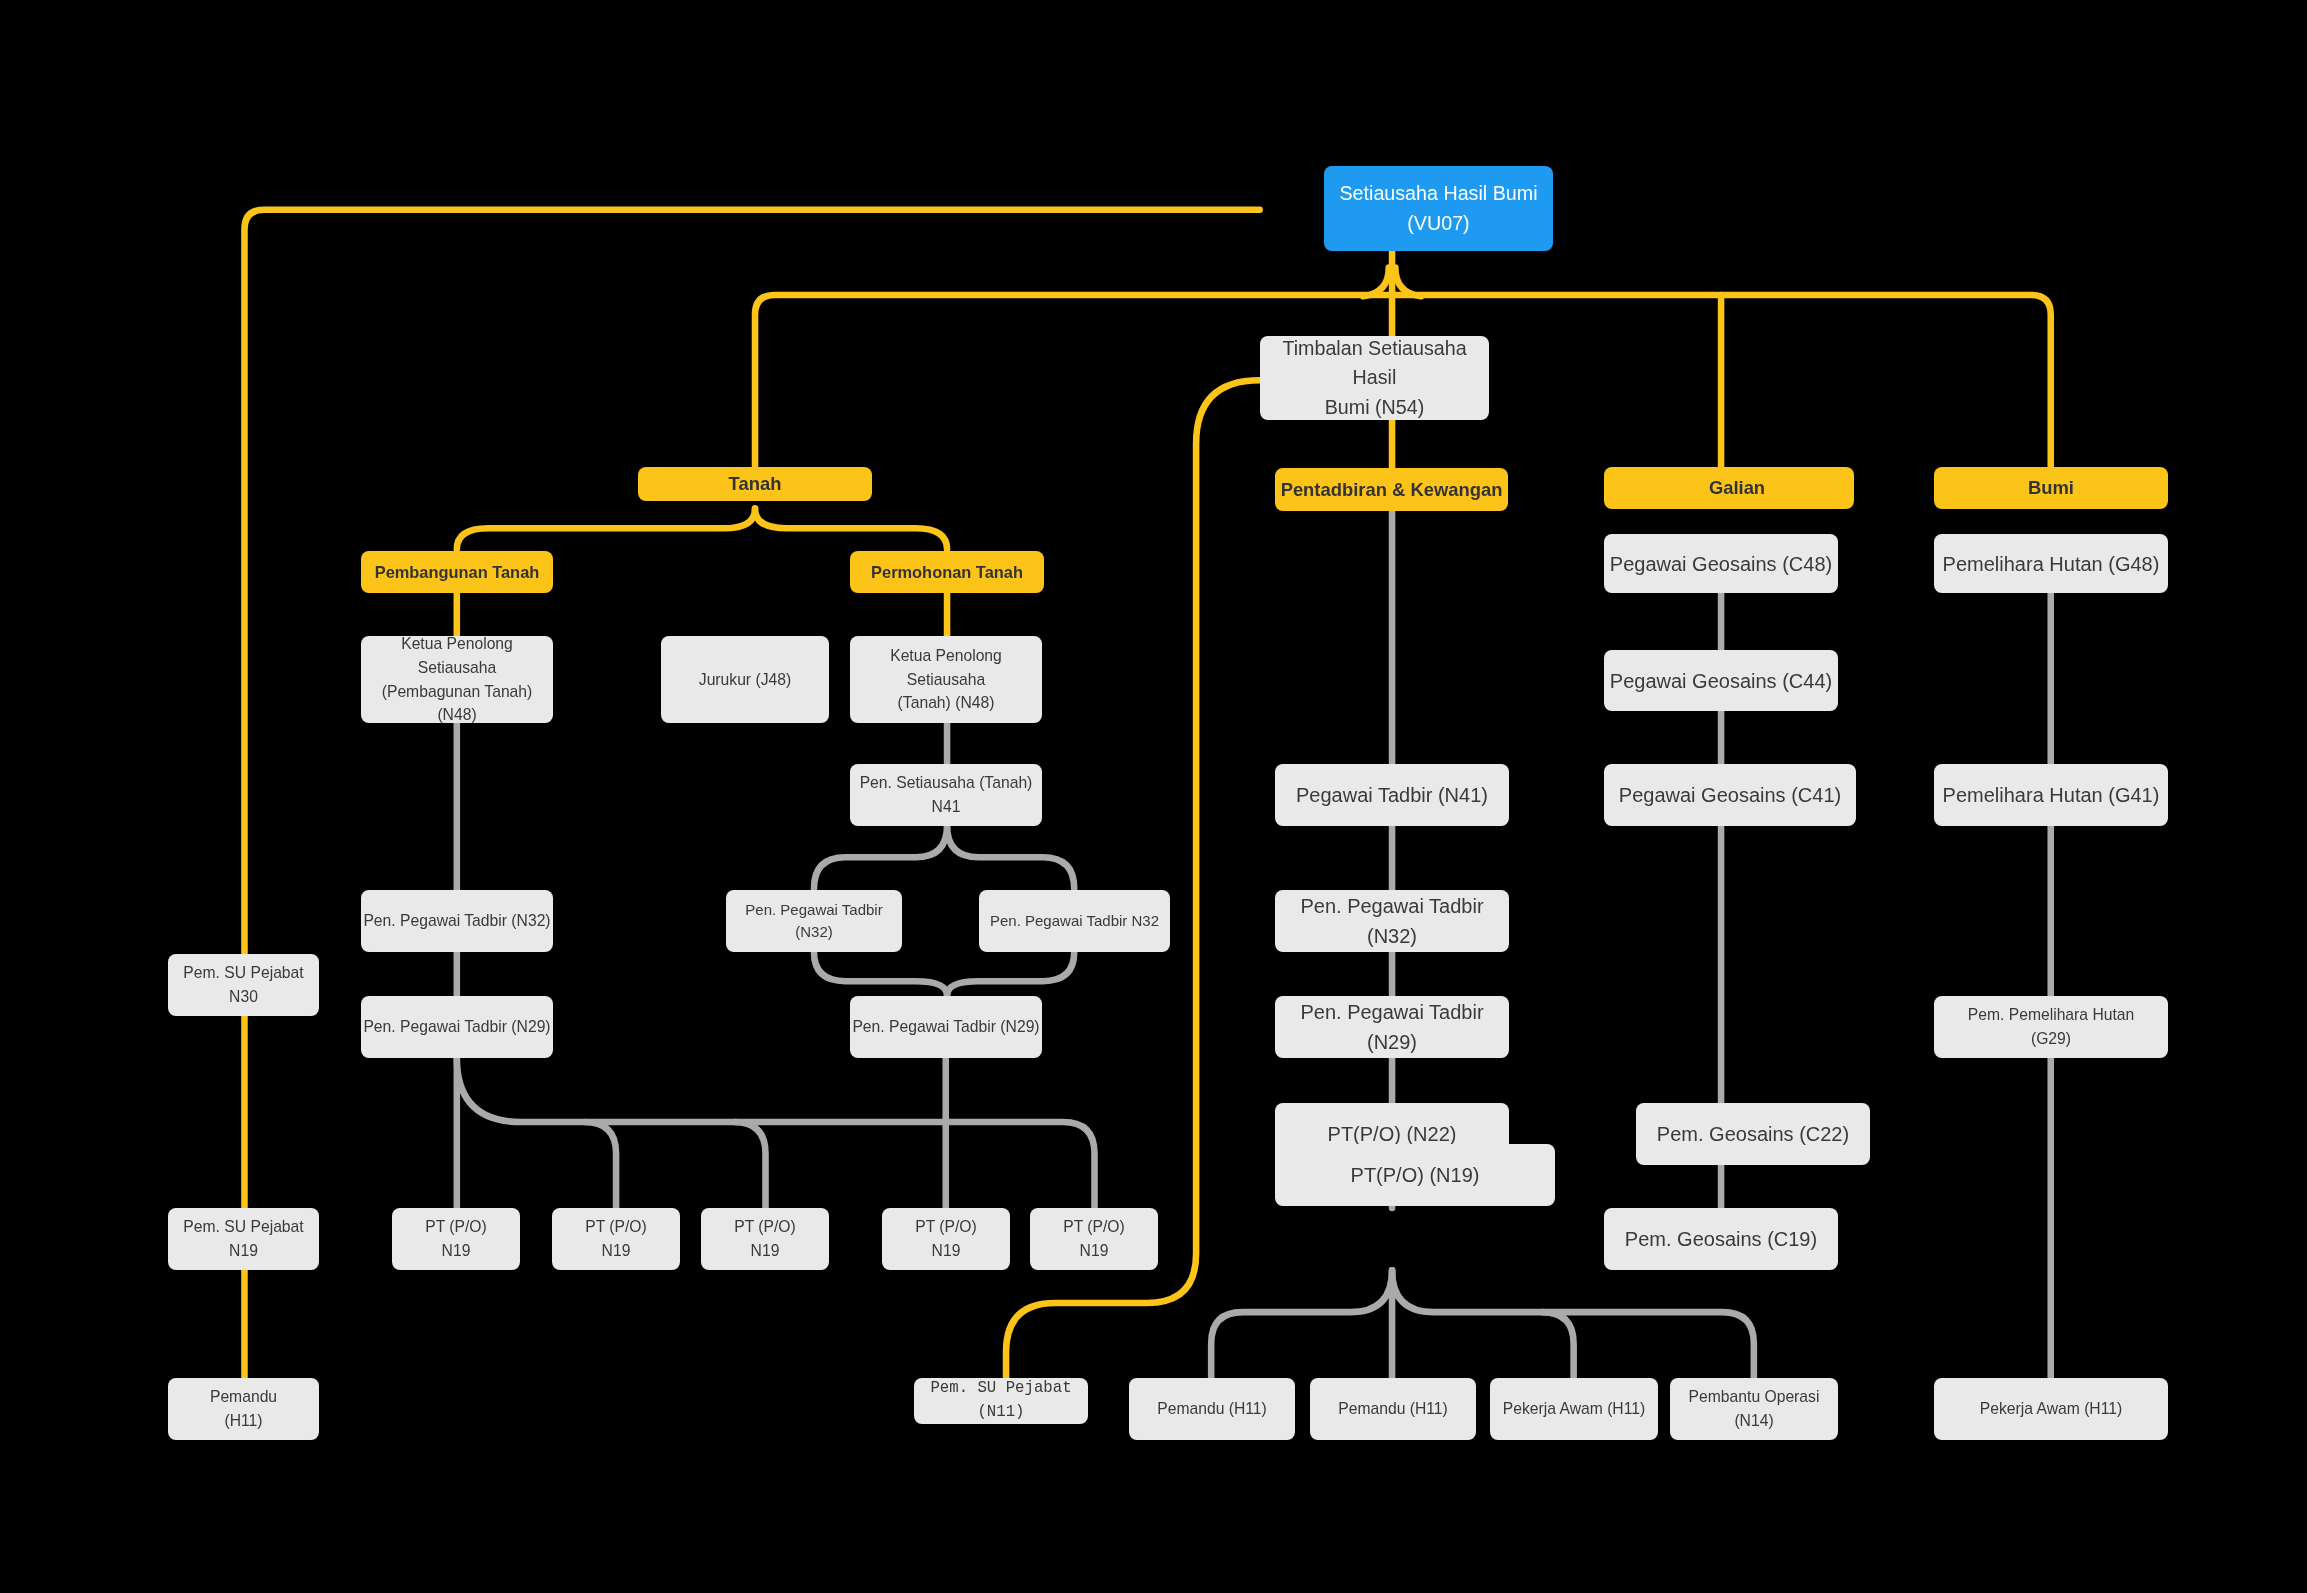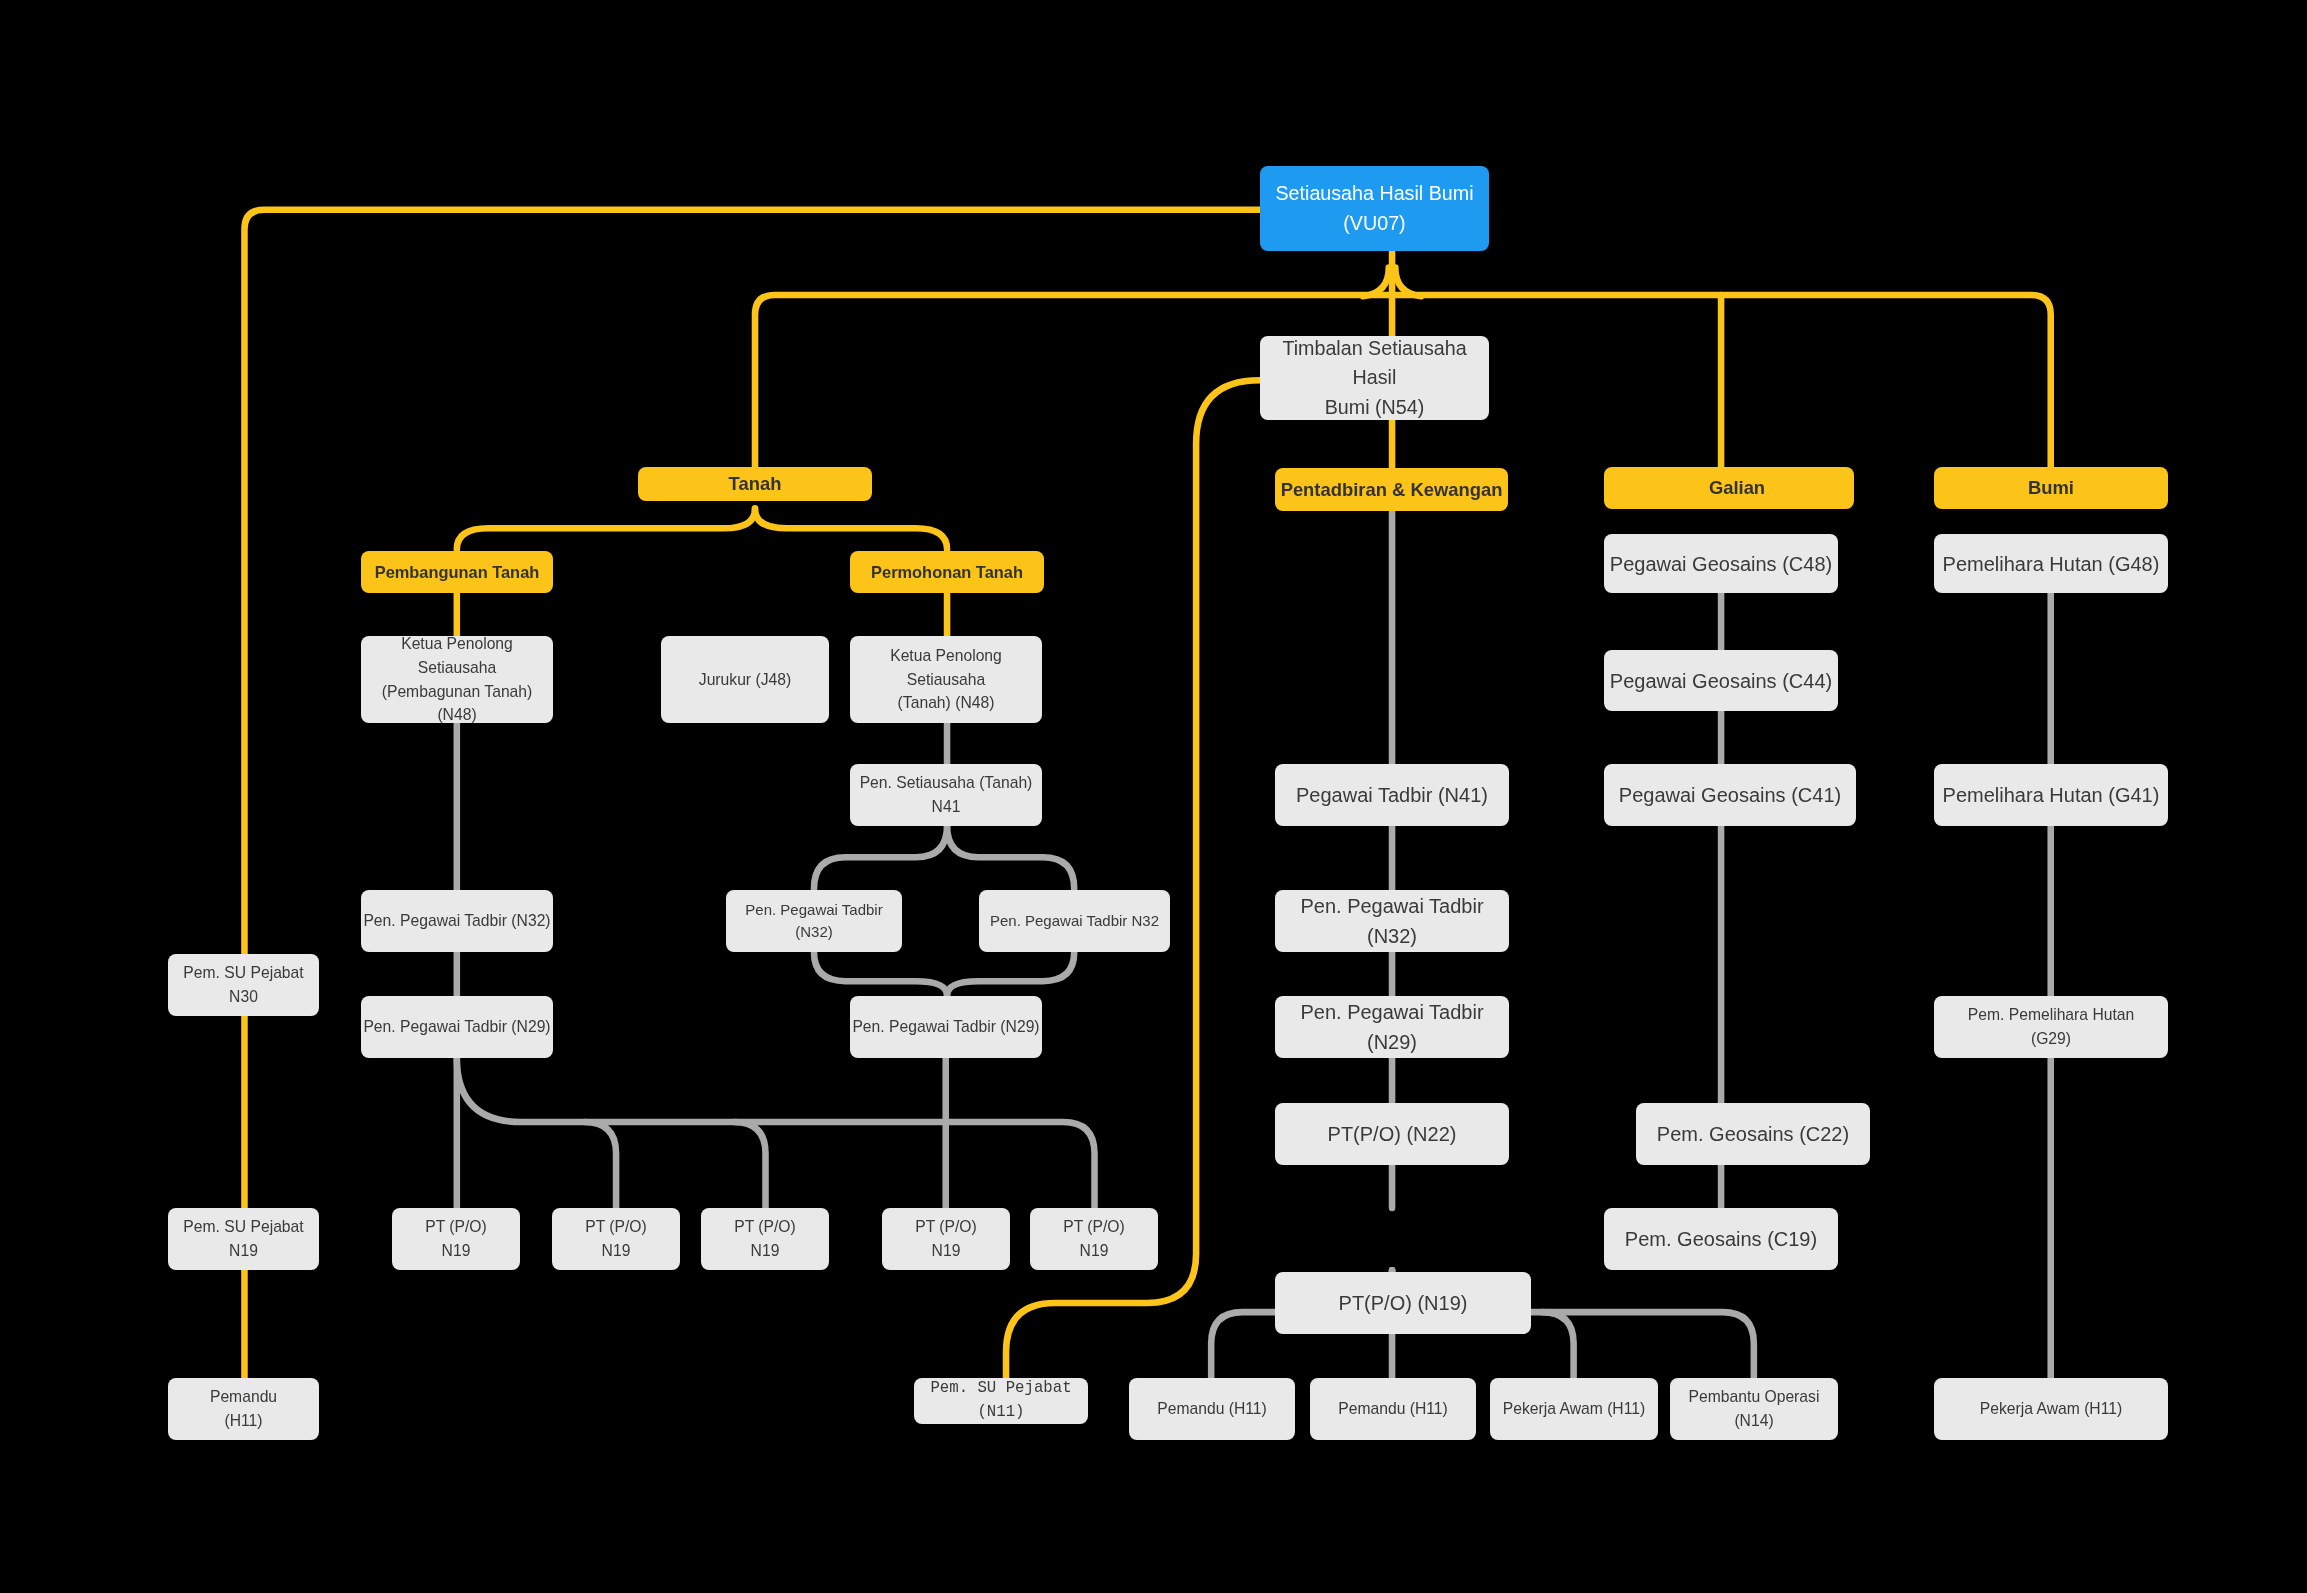--- a/index.html
+++ b/index.html
@@ -63,21 +63,21 @@
       <path d="M2626 905 V992"></path>
       <path d="M2626 1085 V1165"></path>
       <path d="M2626 1260 V1683"></path>
       <path d="M2626 1778 V1843"></path>
       <path d="M3129 905 V1165"></path>
       <path d="M3129 1260 V1519"></path>
       <path d="M3129 1614 V2102"></path>
     </g>
   </svg>
 
-  <div class="node blue n-lg" style="left:1260px;top:166px;width:229px;height:85px;">Setiausaha Hasil Bumi
+  <div class="node blue n-lg" style="left:1324px;top:166px;width:229px;height:85px;">Setiausaha Hasil Bumi
 (VU07)</div>
   <div class="node n-lg" style="left:1260px;top:336px;width:229px;height:84px;">Timbalan Setiausaha Hasil
 Bumi (N54)</div>
 
   <div class="node yellow n-hdr" style="left:638px;top:467px;width:234px;height:34px;">Tanah</div>
   <div class="node yellow n-hdr" style="left:361px;top:551px;width:192px;height:42px;font-size:16.4px;">Pembangunan Tanah</div>
   <div class="node yellow n-hdr" style="left:850px;top:551px;width:194px;height:42px;font-size:16.4px;">Permohonan Tanah</div>
   <div class="node yellow n-hdr" style="left:1275px;top:468px;width:233px;height:43px;">Pentadbiran &amp; Kewangan</div>
   <div class="node yellow n-hdr" style="left:1604px;top:467px;width:234px;height:42px;padding-left:16px;">Galian</div>
   <div class="node yellow n-hdr" style="left:1934px;top:467px;width:234px;height:42px;">Bumi</div>
@@ -112,21 +112,21 @@
 N19</div>
   <div class="node n-sm" style="left:882px;top:1208px;width:128px;height:62px;">PT (P/O)
 N19</div>
   <div class="node n-sm" style="left:1030px;top:1208px;width:128px;height:62px;">PT (P/O)
 N19</div>
 
   <div class="node n-md" style="left:1275px;top:764px;width:234px;height:62px;">Pegawai Tadbir (N41)</div>
   <div class="node n-md" style="left:1275px;top:890px;width:234px;height:62px;">Pen. Pegawai Tadbir (N32)</div>
   <div class="node n-md" style="left:1275px;top:996px;width:234px;height:62px;">Pen. Pegawai Tadbir (N29)</div>
   <div class="node n-md" style="left:1275px;top:1103px;width:234px;height:62px;">PT(P/O) (N22)</div>
-  <div class="node n-md" style="left:1275px;top:1272px;width:256px;height:62px;text-align:right;">PT(P/O) (N19)</div>
+  <div class="node n-md" style="left:1275px;top:1144px;width:280px;height:62px;text-align:right;">PT(P/O) (N19)</div>
 
   <div class="node n-sm" style="left:914px;top:1378px;width:174px;height:46px;font-family:Liberation Mono, monospace;">Pem. SU Pejabat (N11)</div>
   <div class="node n-sm" style="left:1129px;top:1378px;width:166px;height:62px;">Pemandu (H11)</div>
   <div class="node n-sm" style="left:1310px;top:1378px;width:166px;height:62px;">Pemandu (H11)</div>
   <div class="node n-sm" style="left:1490px;top:1378px;width:168px;height:62px;">Pekerja Awam (H11)</div>
   <div class="node n-sm" style="left:1670px;top:1378px;width:168px;height:62px;">Pembantu Operasi
 (N14)</div>
 
   <div class="node n-md" style="left:1604px;top:534px;width:234px;height:59px;">Pegawai Geosains (C48)</div>
   <div class="node n-md" style="left:1604px;top:650px;width:234px;height:61px;">Pegawai Geosains (C44)</div>

